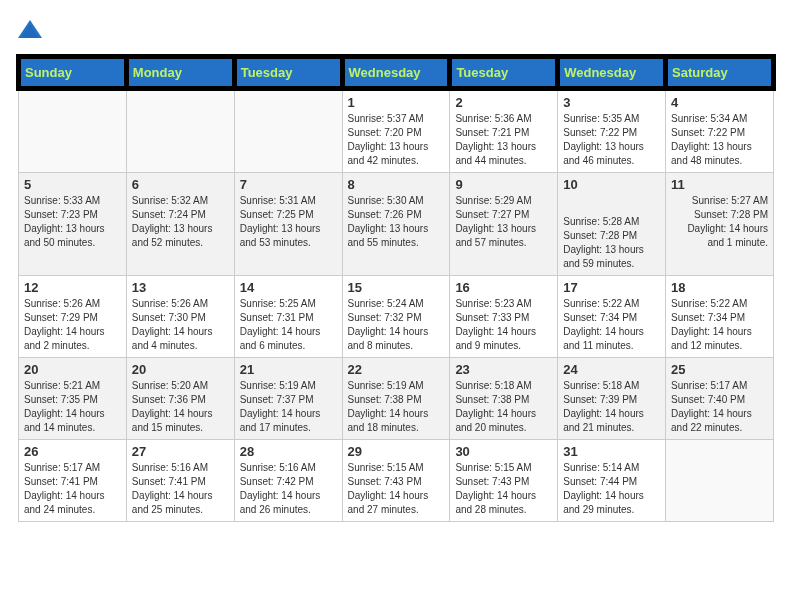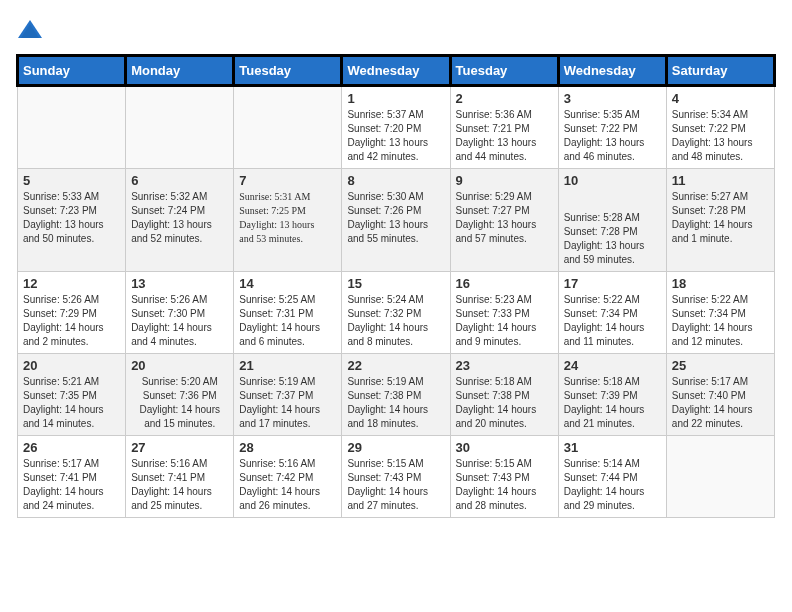--- a/index.html
+++ b/index.html
@@ -52,26 +52,26 @@
       font-size: 16px;
       color: #333;
     }
     .calendar {
       width: 100%;
       border-collapse: collapse;
       border: 1px solid #ccc;
     }
     .calendar th {
       background-color: #2472c8;
-      color: #ffffff;
+      color: #bef264;
       font-size: 13px;
       font-weight: bold;
       padding: 6px 4px;
       text-align: left;
-      border: 3px solid #000000;
+      border: 5px solid #000000;
     }
     .calendar td {
       vertical-align: top;
       border: 1px solid #ccc;
       padding: 4px 5px;
       font-size: 10.5px;
       color: #333;
       background: #fff;
       min-height: 80px;
       width: calc(100% / 7);
@@ -174,21 +174,21 @@
         </td>
         <td>
           <span class="day-number">6</span>
           <div class="day-info" style="white-space: pre-line;">Sunrise: 5:32 AM
 Sunset: 7:24 PM
 Daylight: 13 hours
 and 52 minutes.</div>
         </td>
         <td>
           <span class="day-number">7</span>
-          <div class="day-info" style="white-space: pre-line; font-family: Liberation Serif, serif;">Sunrise: 5:31 AM
+          <div class="day-info" style="white-space: pre-line;">Sunrise: 5:31 AM
 Sunset: 7:25 PM
 Daylight: 13 hours
 and 53 minutes.</div>
         </td>
         <td>
           <span class="day-number">8</span>
           <div class="day-info" style="white-space: pre-line;">Sunrise: 5:30 AM
 Sunset: 7:26 PM
 Daylight: 13 hours
 and 55 minutes.</div>
@@ -202,21 +202,21 @@
         </td>
         <td>
           <span class="day-number">10</span>
           <div class="day-info" style="white-space: pre-line; margin-top: 23px;">Sunrise: 5:28 AM
 Sunset: 7:28 PM
 Daylight: 13 hours
 and 59 minutes.</div>
         </td>
         <td>
           <span class="day-number">11</span>
-          <div class="day-info" style="white-space: pre-line;">Sunrise: 5:27 AM
+          <div class="day-info" style="white-space: pre-line; text-align: right;">Sunrise: 5:27 AM
 Sunset: 7:28 PM
 Daylight: 14 hours
 and 1 minute.</div>
         </td>
       </tr>
       <tr>
         <td>
           <span class="day-number">12</span>
           <div class="day-info" style="white-space: pre-line;">Sunrise: 5:26 AM
 Sunset: 7:29 PM
@@ -269,21 +269,21 @@
       <tr>
         <td>
           <span class="day-number">20</span>
           <div class="day-info" style="white-space: pre-line;">Sunrise: 5:21 AM
 Sunset: 7:35 PM
 Daylight: 14 hours
 and 14 minutes.</div>
         </td>
         <td>
           <span class="day-number">20</span>
-          <div class="day-info" style="white-space: pre-line; text-align: center;">Sunrise: 5:20 AM
+          <div class="day-info" style="white-space: pre-line;">Sunrise: 5:20 AM
 Sunset: 7:36 PM
 Daylight: 14 hours
 and 15 minutes.</div>
         </td>
         <td>
           <span class="day-number">21</span>
           <div class="day-info" style="white-space: pre-line;">Sunrise: 5:19 AM
 Sunset: 7:37 PM
 Daylight: 14 hours
 and 17 minutes.</div>

